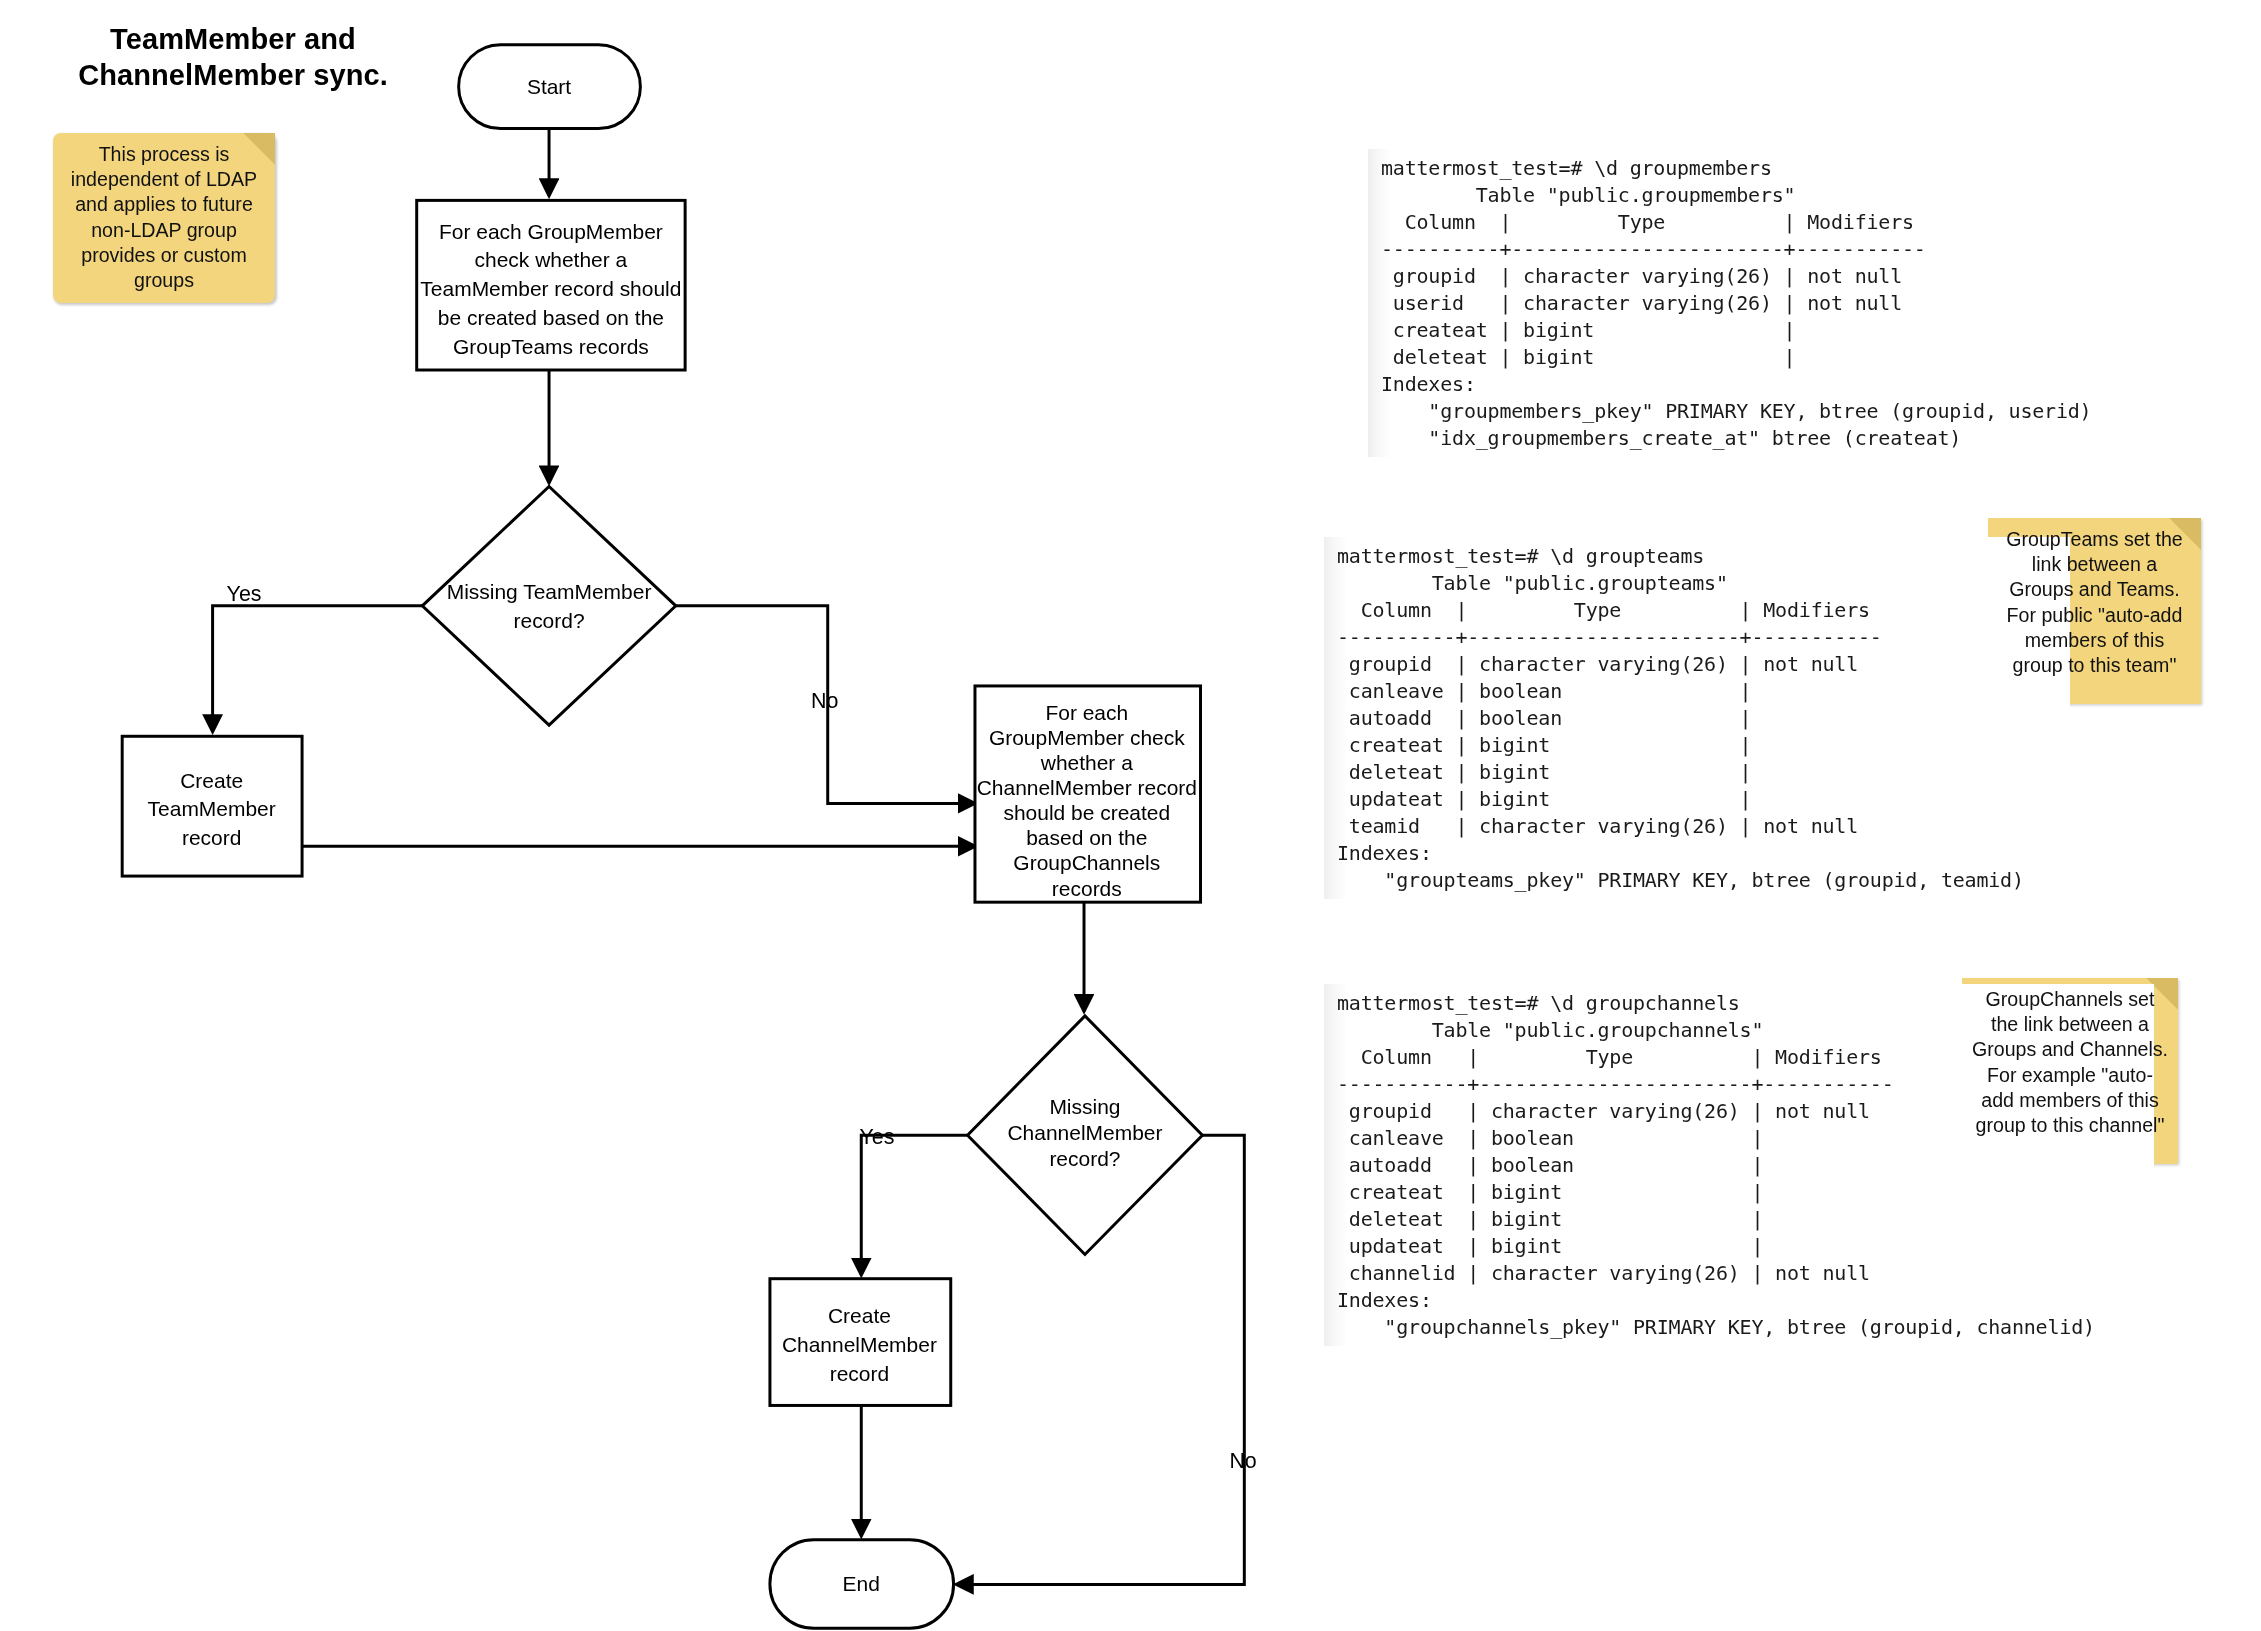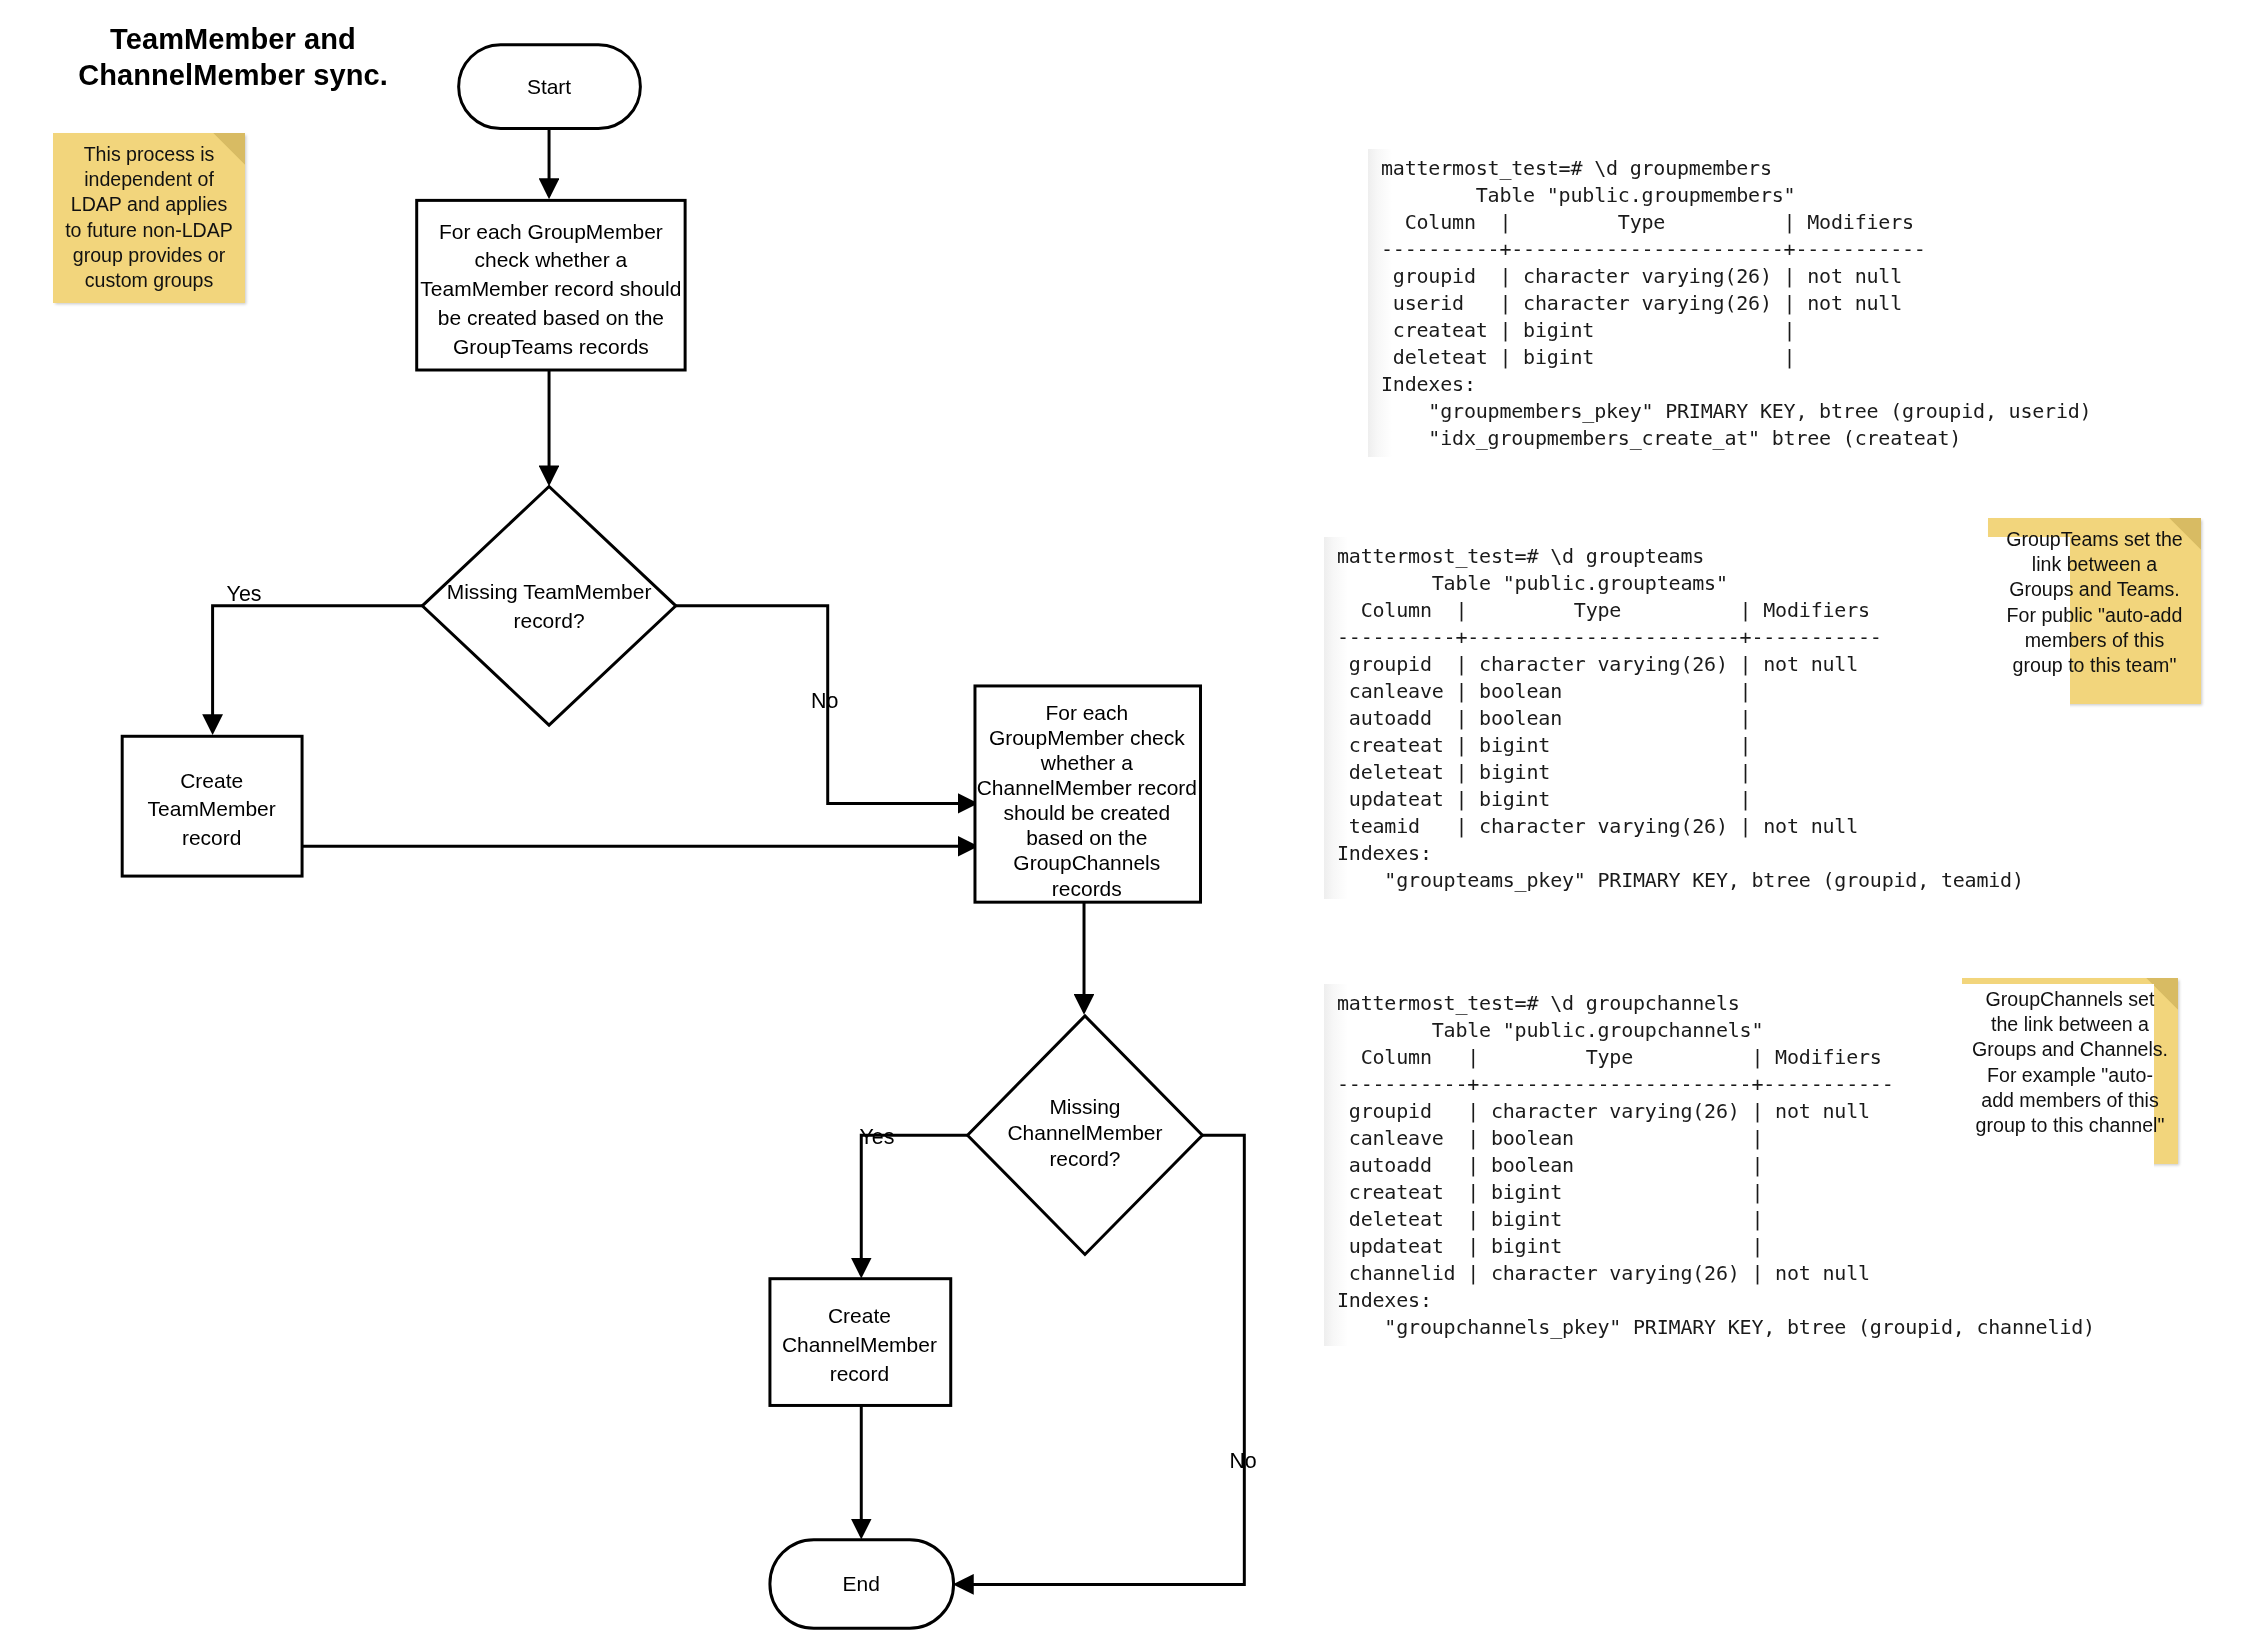--- a/index.html
+++ b/index.html
@@ -71,21 +71,21 @@
 </head>
 <body>
 
 <div id="canvas">
 
   <div class="diagram-title">
     <div>TeamMember and</div>
     <div>ChannelMember sync.</div>
   </div>
 
-  <div class="sticky" style="left:53px;top:133px;width:192px;height:170px;">
+  <div class="sticky" style="left:53px;top:133px;width:222px;height:170px;border-radius:8px;">
     <span class="fold"></span>
     <span class="fold2"></span>
     <span class="txt">This process is independent of LDAP and applies to future non-LDAP group provides or custom groups</span>
   </div>
 
   <div class="sticky" style="left:1988px;top:518px;width:213px;height:186px;">
     <span class="fold"></span>
     <span class="fold2"></span>
     <span class="txt">GroupTeams set the link between a Groups and Teams. For public "auto-add members of this group to this team"</span>
   </div>

